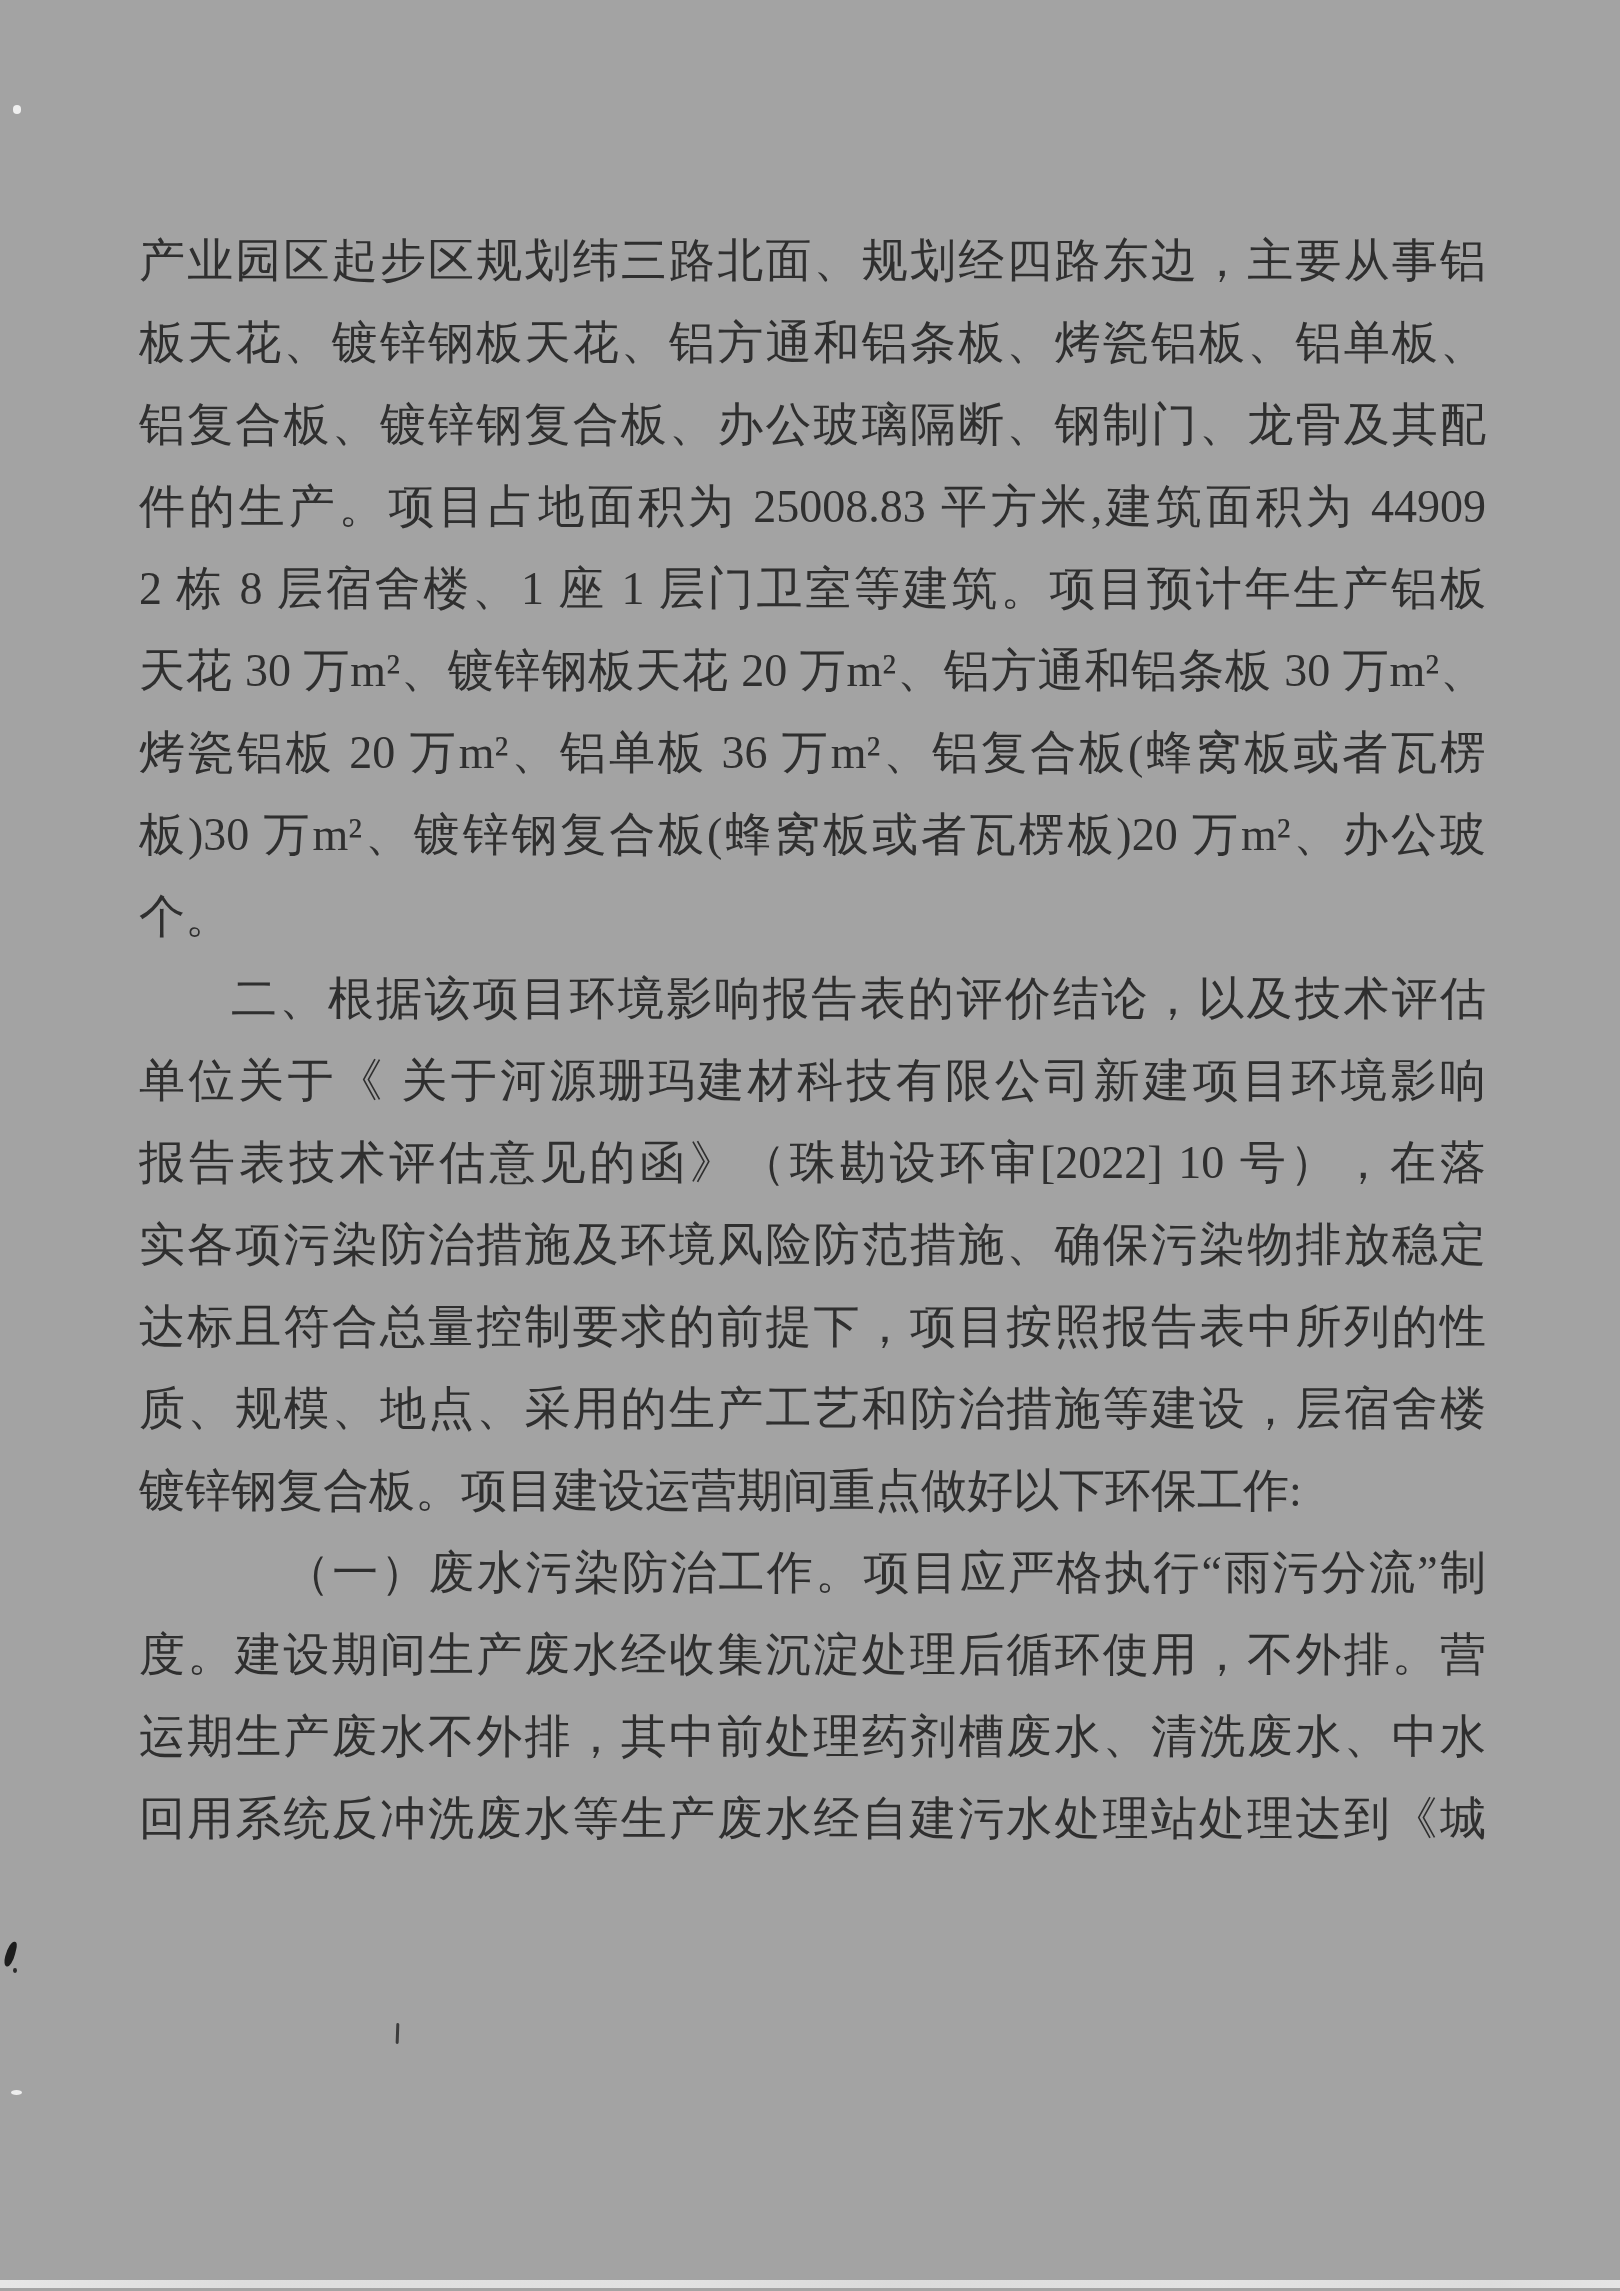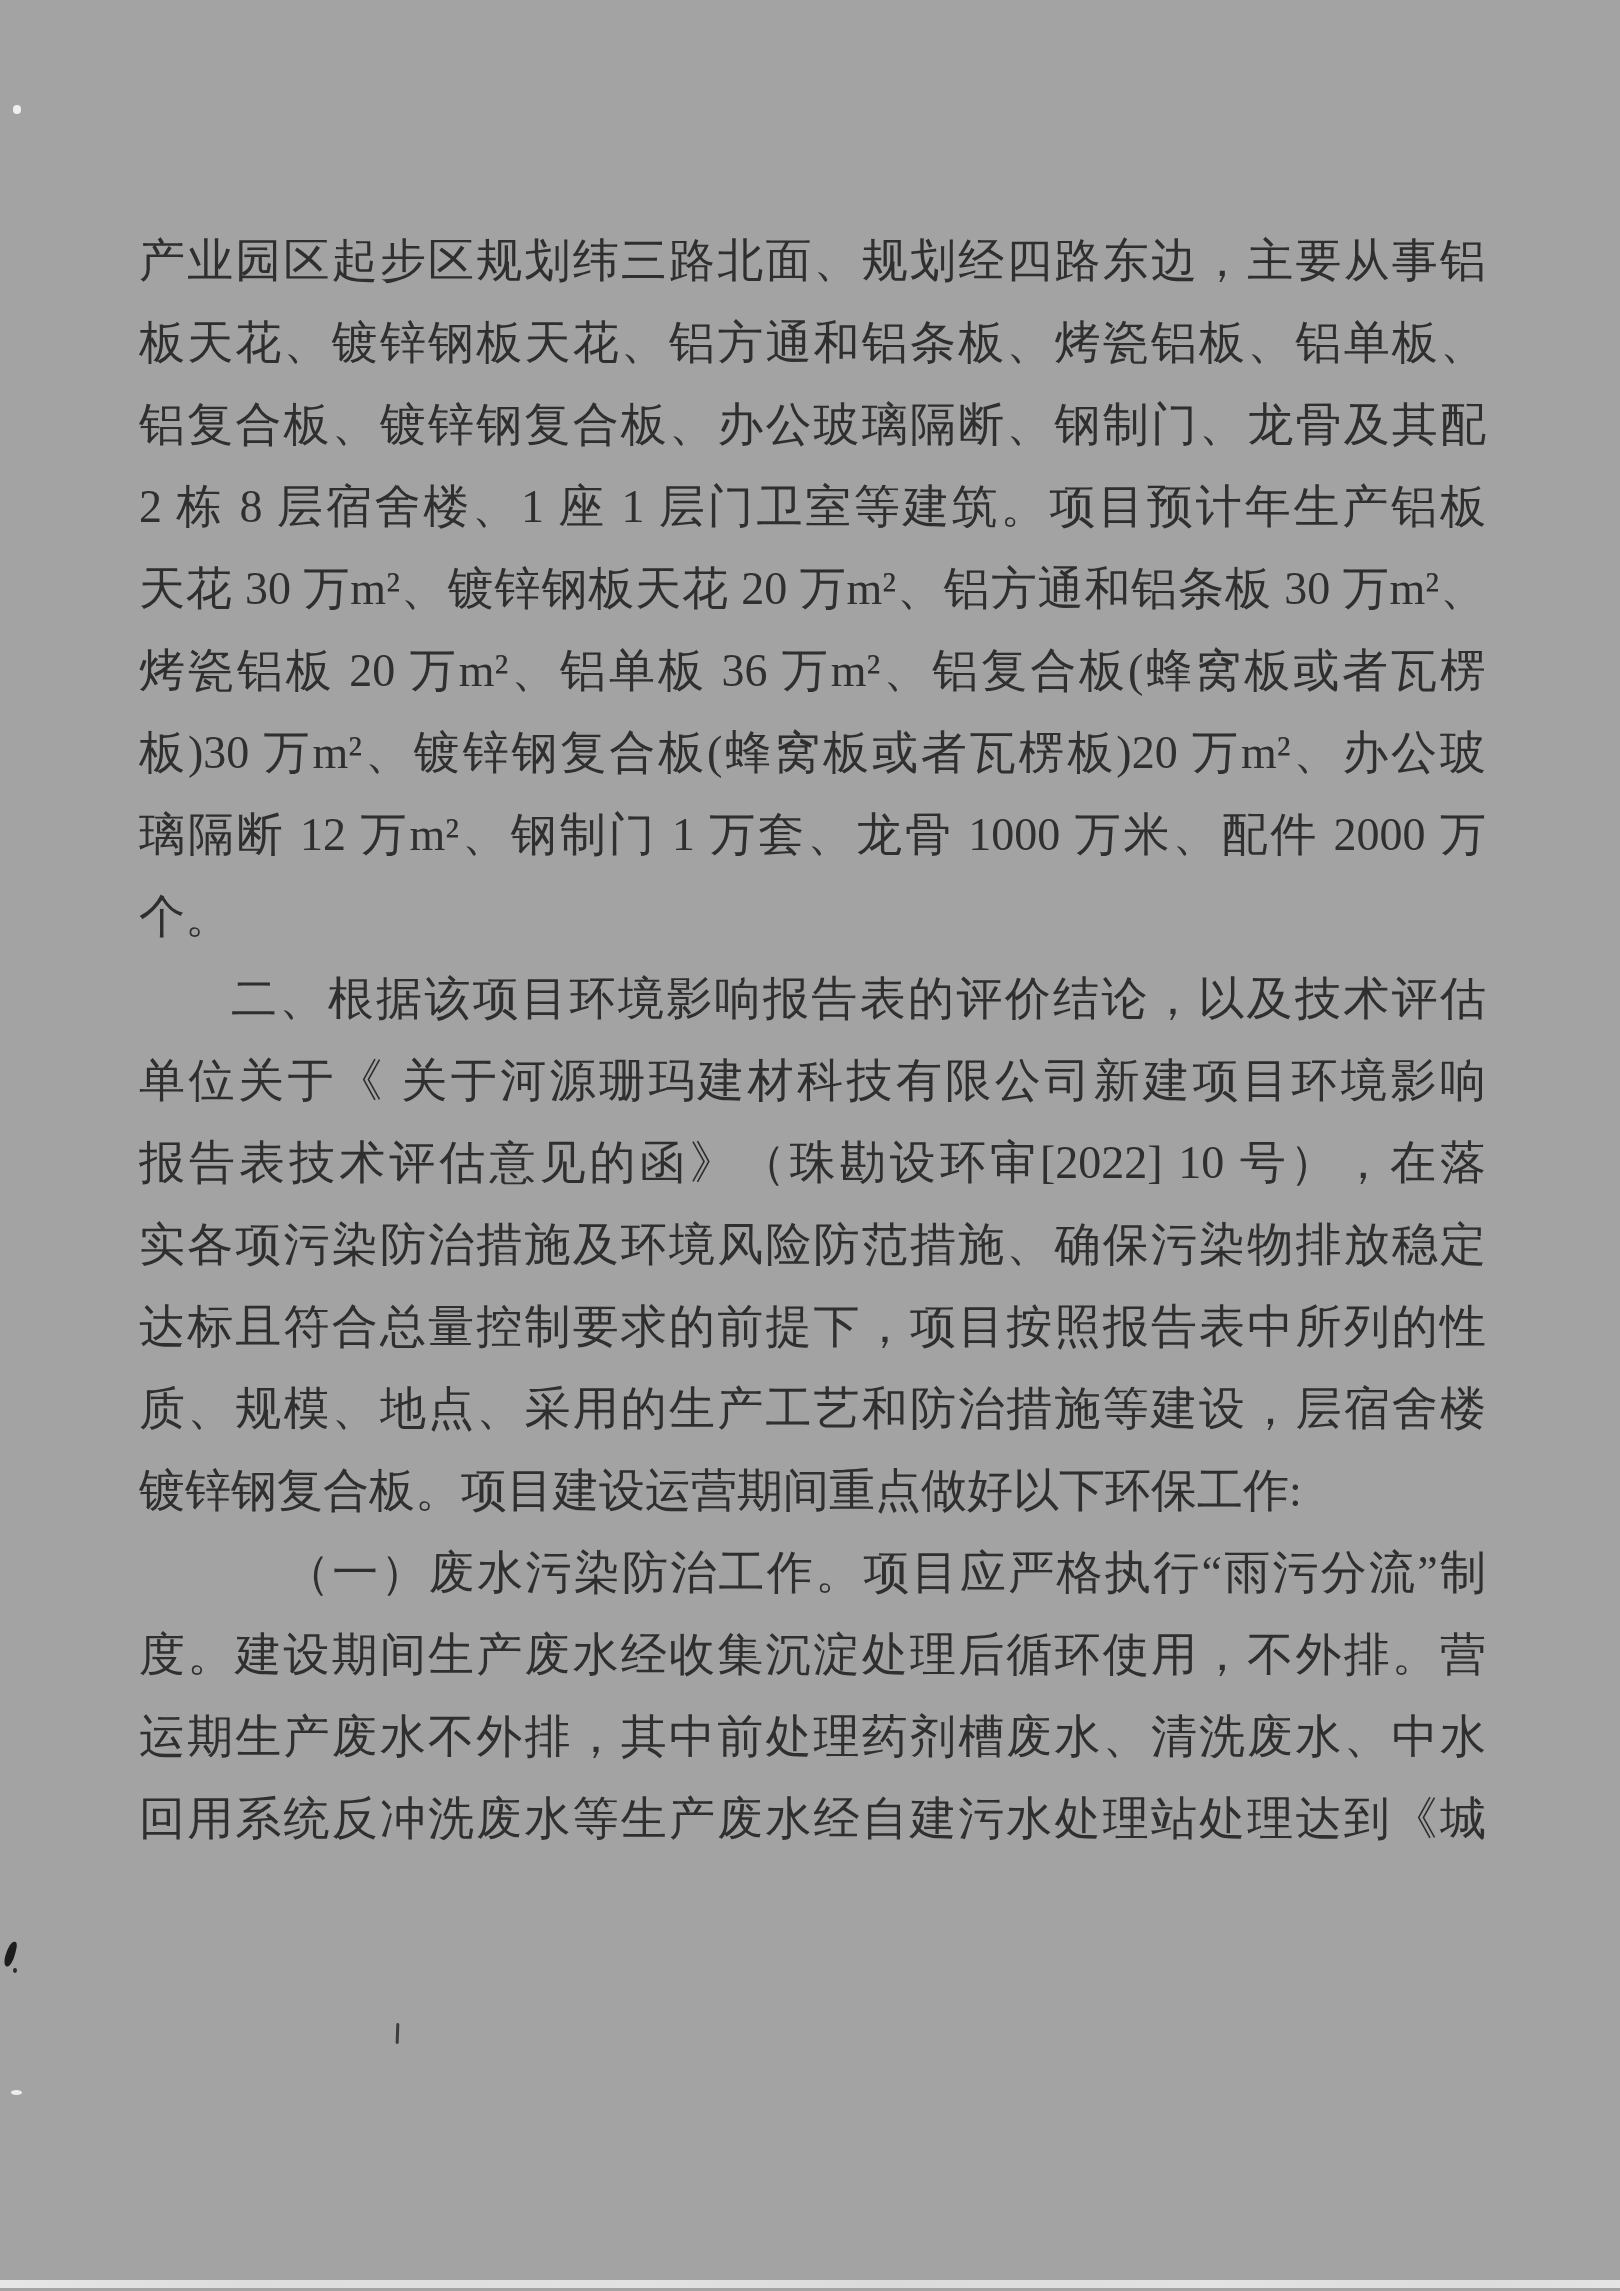--- a/index.html
+++ b/index.html
@@ -103,25 +103,25 @@
 <body>
 
 <div class="page">
 
   <div class="faint-dot-top"></div>
 
   <div class="text-block">
     <div class="line">产业园区起步区规划纬三路北面、规划经四路东边，主要从事铝</div>
     <div class="line">板天花、镀锌钢板天花、铝方通和铝条板、烤瓷铝板、铝单板、</div>
     <div class="line">铝复合板、镀锌钢复合板、办公玻璃隔断、钢制门、龙骨及其配</div>
+    <div class="line">件的生产。项目占地面积为 25008.83 平方米,建筑面积为 44909</div>
     <div class="line">2 栋 8 层宿舍楼、1 座 1 层门卫室等建筑。项目预计年生产铝板</div>
     <div class="line">天花 30 万m²、镀锌钢板天花 20 万m²、铝方通和铝条板 30 万m²、</div>
     <div class="line">烤瓷铝板 20 万m²、铝单板 36 万m²、铝复合板(蜂窝板或者瓦楞</div>
     <div class="line">板)30 万m²、镀锌钢复合板(蜂窝板或者瓦楞板)20 万m²、办公玻</div>
-    <div class="line">璃隔断 12 万m²、钢制门 1 万套、龙骨 1000 万米、配件 2000 万</div>
     <div class="line short">个。</div>
     <div class="line indent-a">二、根据该项目环境影响报告表的评价结论，以及技术评估</div>
     <div class="line">单位关于《 关于河源珊玛建材科技有限公司新建项目环境影响</div>
     <div class="line">报告表技术评估意见的函》（珠勘设环审[2022] 10 号），在落</div>
     <div class="line">实各项污染防治措施及环境风险防范措施、确保污染物排放稳定</div>
     <div class="line">达标且符合总量控制要求的前提下，项目按照报告表中所列的性</div>
     <div class="line">质、规模、地点、采用的生产工艺和防治措施等建设，层宿舍楼</div>
     <div class="line short">镀锌钢复合板。项目建设运营期间重点做好以下环保工作:</div>
     <div class="line indent-b">（一）废水污染防治工作。项目应严格执行“雨污分流”制</div>
     <div class="line">度。建设期间生产废水经收集沉淀处理后循环使用，不外排。营</div>

